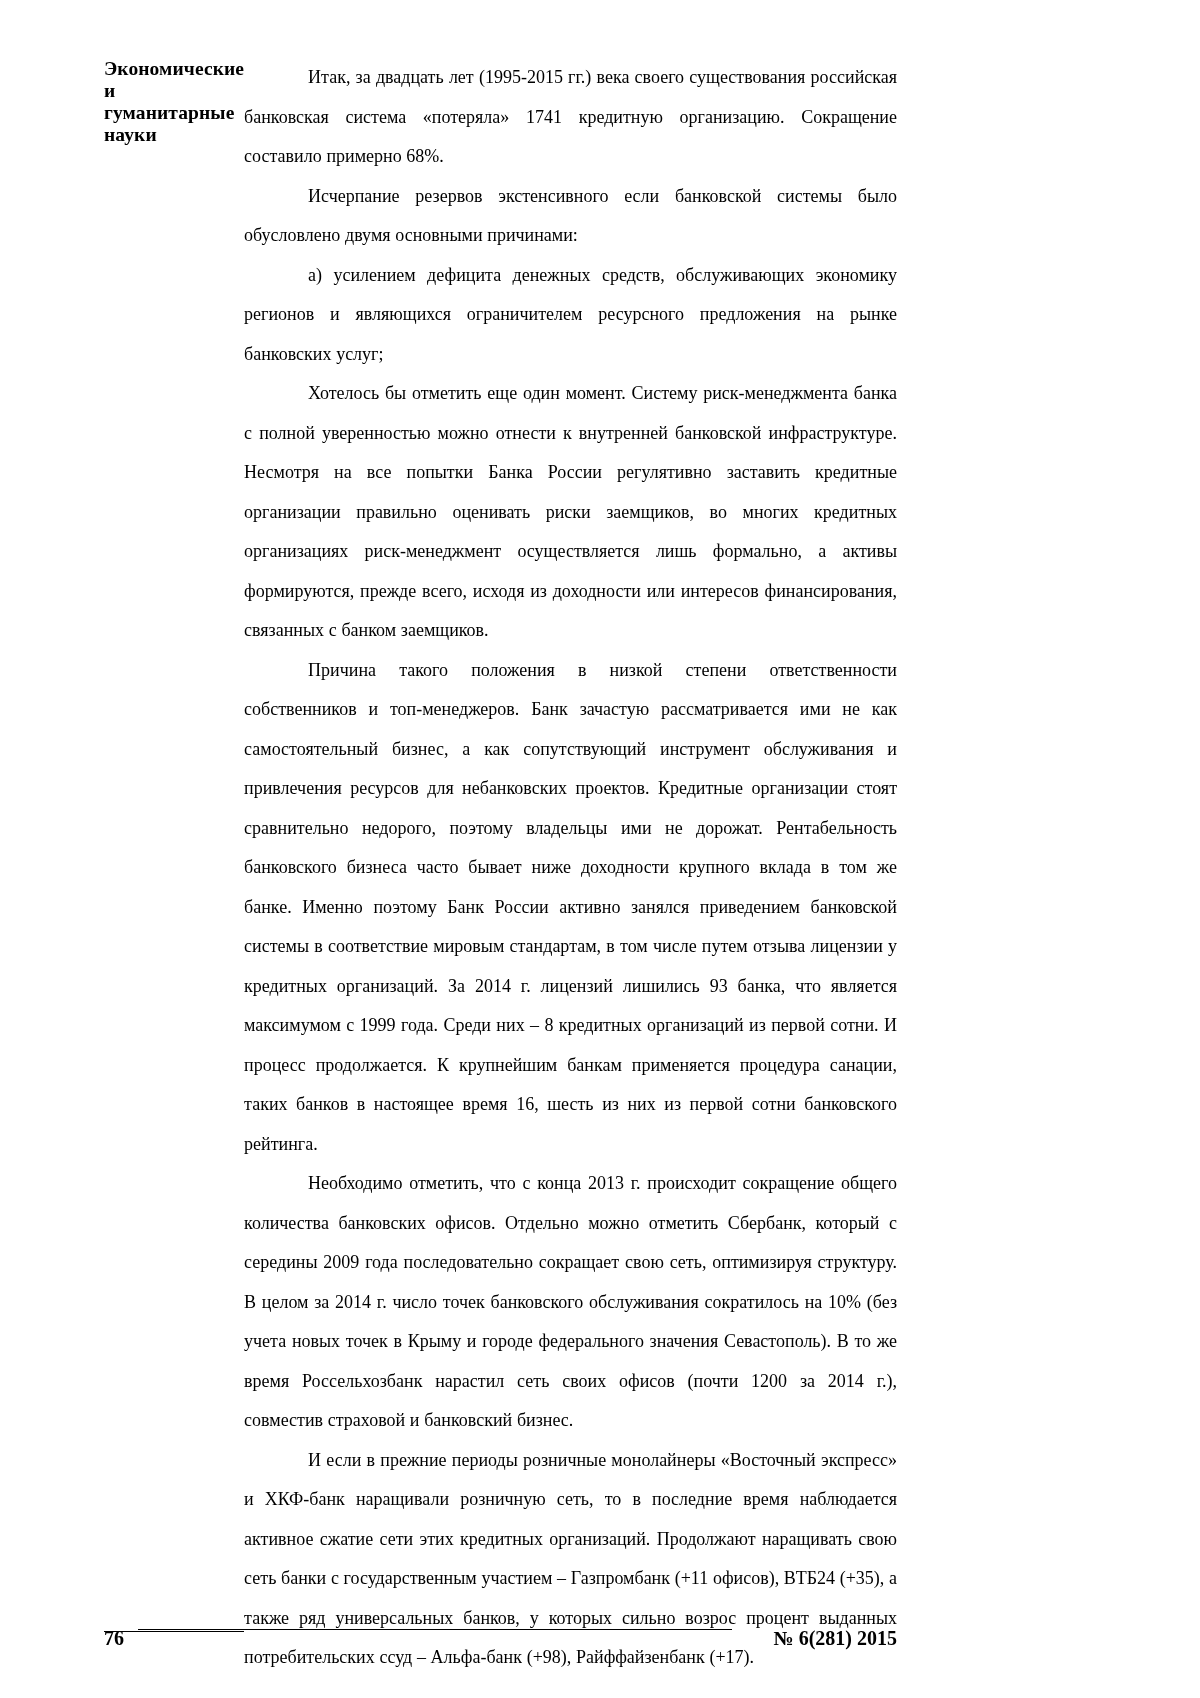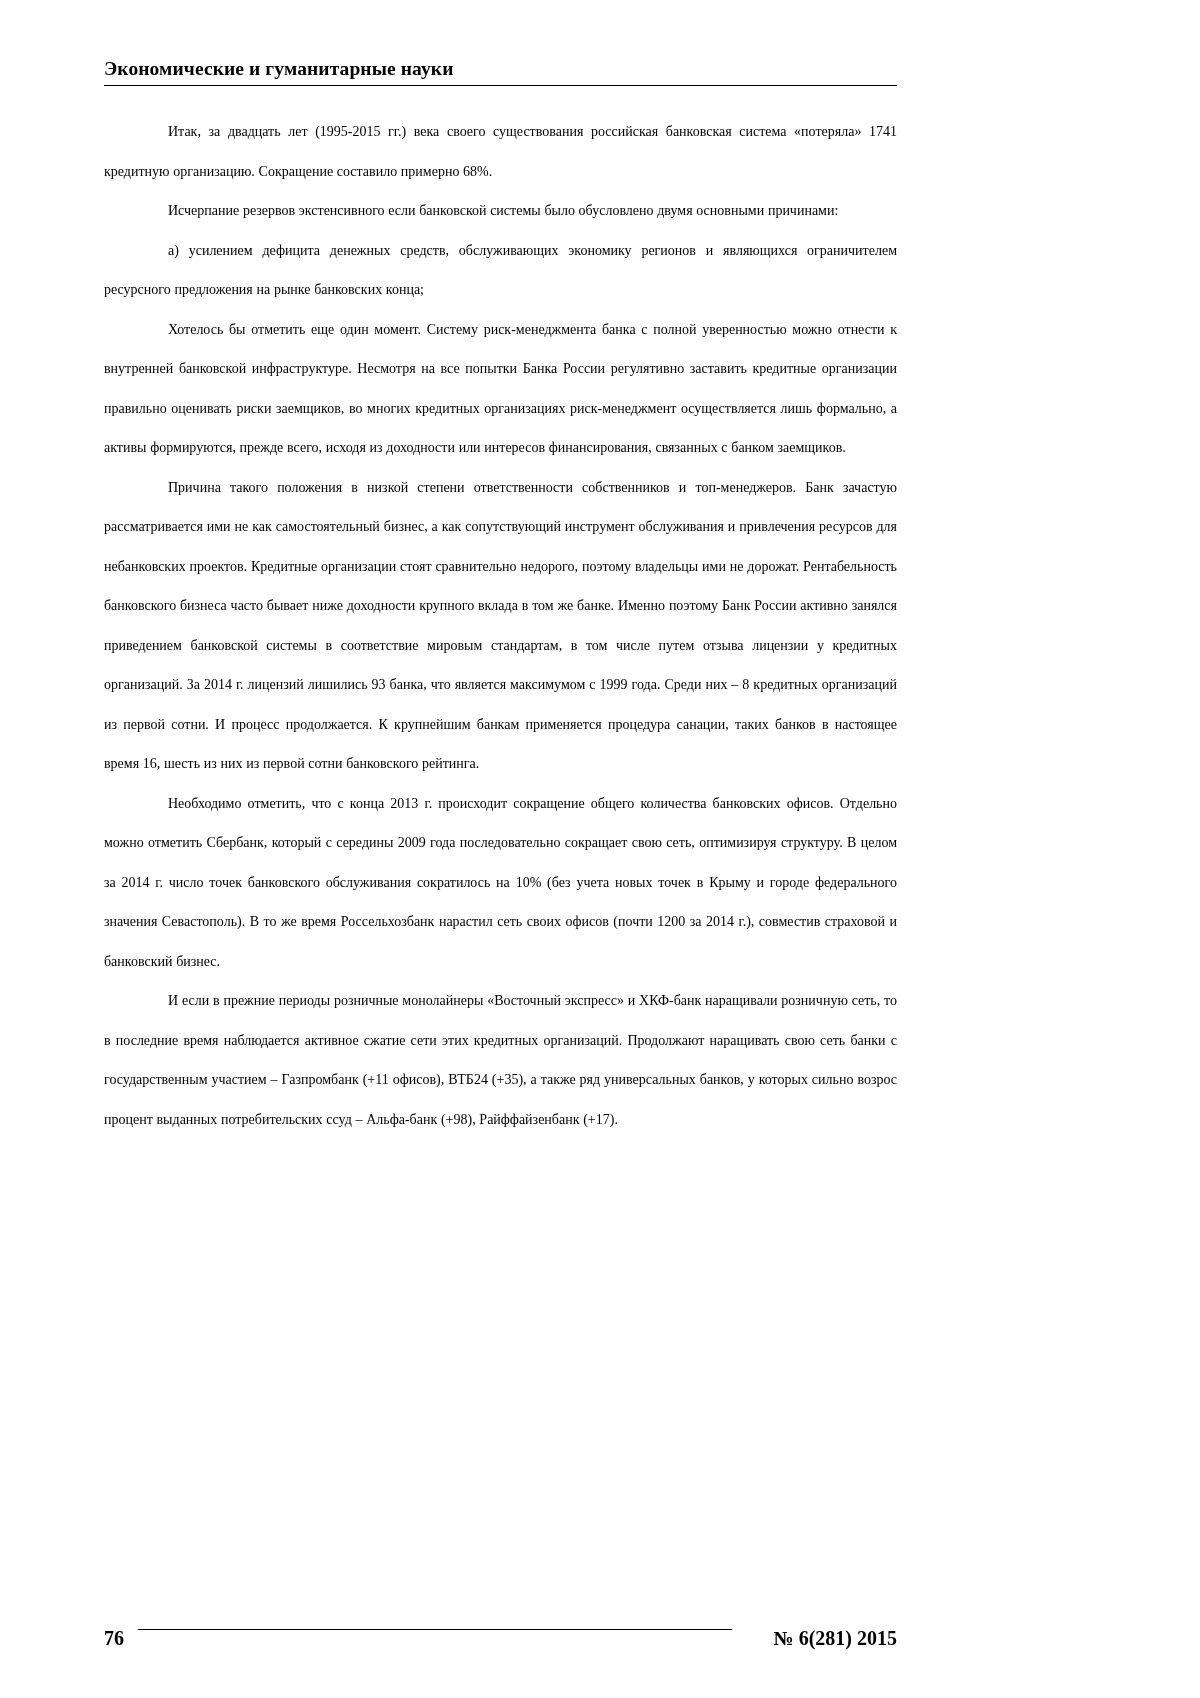--- a/index.html
+++ b/index.html
@@ -14,41 +14,41 @@
     color: #000000;
     position: relative;
   }
   .page {
     box-sizing: border-box;
     width: 1001px;
     height: 1698px;
     padding: 58px 104px 40px 104px;
     position: relative;
     display: flex;
-    flex-direction: column;
+    flex-direction: row;
   }
   .header {
     border-bottom: 1.6px solid #000;
     padding-bottom: 5px;
     margin-bottom: 26px;
   }
   .header-title {
     font-family: "Liberation Serif", "DejaVu Serif", serif;
     font-weight: bold;
     font-size: 19.5px;
     letter-spacing: 0.1px;
   }
   .body-text {
     flex: 1 1 auto;
   }
   p.para {
     margin: 0 0 0 0;
     text-align: justify;
     text-indent: 64px;
-    font-size: 14px;
+    font-size: 18px;
     line-height: 39.5px;
     hyphens: none;
     word-spacing: 0.2px;
   }
   .footer {
     position: absolute;
     left: 104px;
     right: 104px;
     bottom: 48px;
     display: flex;
@@ -79,21 +79,21 @@
 
 <div class="page">
 
   <div class="header">
     <div class="header-title">Экономические и гуманитарные науки</div>
   </div>
 
   <div class="body-text">
     <p class="para">Итак, за двадцать лет (1995-2015 гг.) века своего существования российская банковская система «потеряла» 1741 кредитную организацию. Сокращение составило примерно 68%.</p>
     <p class="para">Исчерпание резервов экстенсивного если банковской системы было обусловлено двумя основными причинами:</p>
-    <p class="para">а) усилением дефицита денежных средств, обслуживающих экономику регионов и являющихся ограничителем ресурсного предложения на рынке банковских конца;</p>
+    <p class="para">а) усилением дефицита денежных средств, обслуживающих экономику регионов и являющихся ограничителем ресурсного предложения на рынке банковских услуг;</p>
     <p class="para">Хотелось бы отметить еще один момент. Систему риск-менеджмента банка с полной уверенностью можно отнести к внутренней банковской инфраструктуре. Несмотря на все попытки Банка России регулятивно заставить кредитные организации правильно оценивать риски заемщиков, во многих кредитных организациях риск-менеджмент осуществляется лишь формально, а активы формируются, прежде всего, исходя из доходности или интересов финансирования, связанных с банком заемщиков.</p>
     <p class="para">Причина такого положения в низкой степени ответственности собственников и топ-менеджеров. Банк зачастую рассматривается ими не как самостоятельный бизнес, а как сопутствующий инструмент обслуживания и привлечения ресурсов для небанковских проектов. Кредитные организации стоят сравнительно недорого, поэтому владельцы ими не дорожат. Рентабельность банковского бизнеса часто бывает ниже доходности крупного вклада в том же банке. Именно поэтому Банк России активно занялся приведением банковской системы в соответствие мировым стандартам, в том числе путем отзыва лицензии у кредитных организаций. За 2014 г. лицензий лишились 93 банка, что является максимумом с 1999 года. Среди них – 8 кредитных организаций из первой сотни. И процесс продолжается. К крупнейшим банкам применяется процедура санации, таких банков в настоящее время 16, шесть из них из первой сотни банковского рейтинга.</p>
     <p class="para">Необходимо отметить, что с конца 2013 г. происходит сокращение общего количества банковских офисов. Отдельно можно отметить Сбербанк, который с середины 2009 года последовательно сокращает свою сеть, оптимизируя структуру. В целом за 2014 г. число точек банковского обслуживания сократилось на 10% (без учета новых точек в Крыму и городе федерального значения Севастополь). В то же время Россельхозбанк нарастил сеть своих офисов (почти 1200 за 2014 г.), совместив страховой и банковский бизнес.</p>
     <p class="para">И если в прежние периоды розничные монолайнеры «Восточный экспресс» и ХКФ-банк наращивали розничную сеть, то в последние время наблюдается активное сжатие сети этих кредитных организаций. Продолжают наращивать свою сеть банки с государственным участием – Газпромбанк (+11 офисов), ВТБ24 (+35), а также ряд универсальных банков, у которых сильно возрос процент выданных потребительских ссуд – Альфа-банк (+98), Райффайзенбанк (+17).</p>
   </div>
 
   <div class="footer">
     <span class="footer-page">76</span>
     <span class="rule"></span>
     <span class="footer-issue">№ 6(281) 2015</span>

